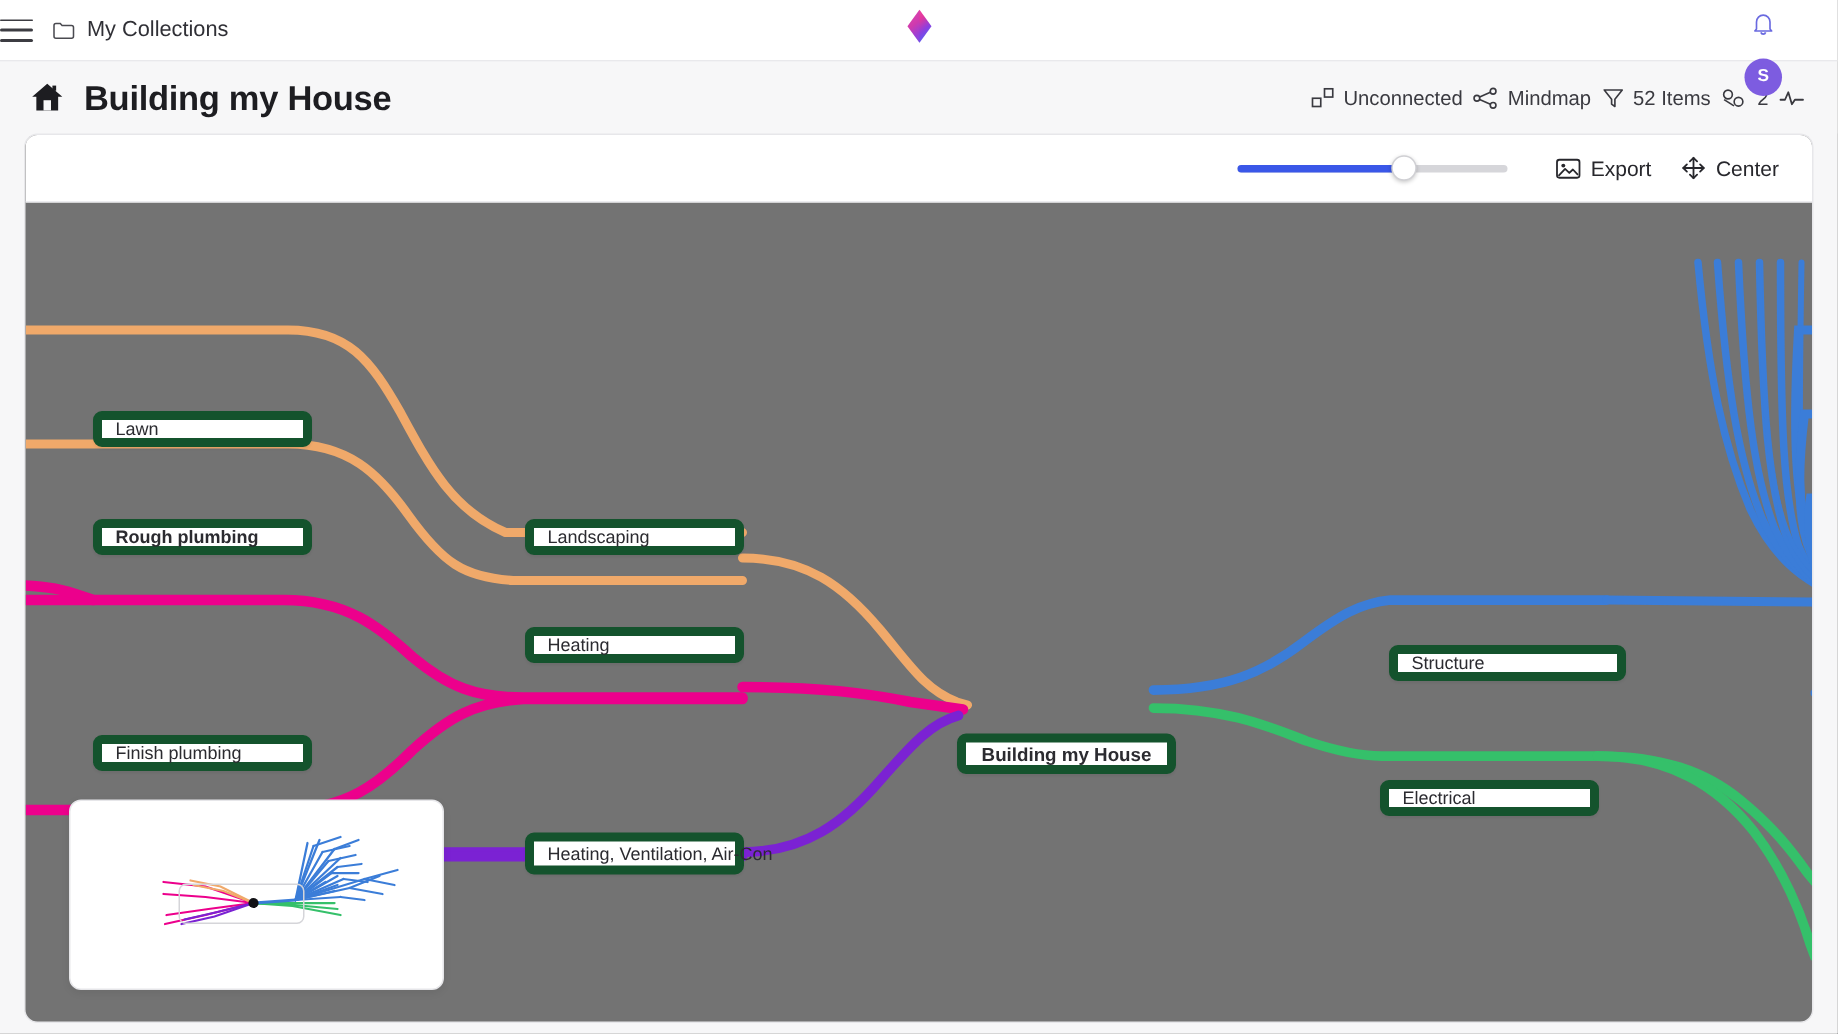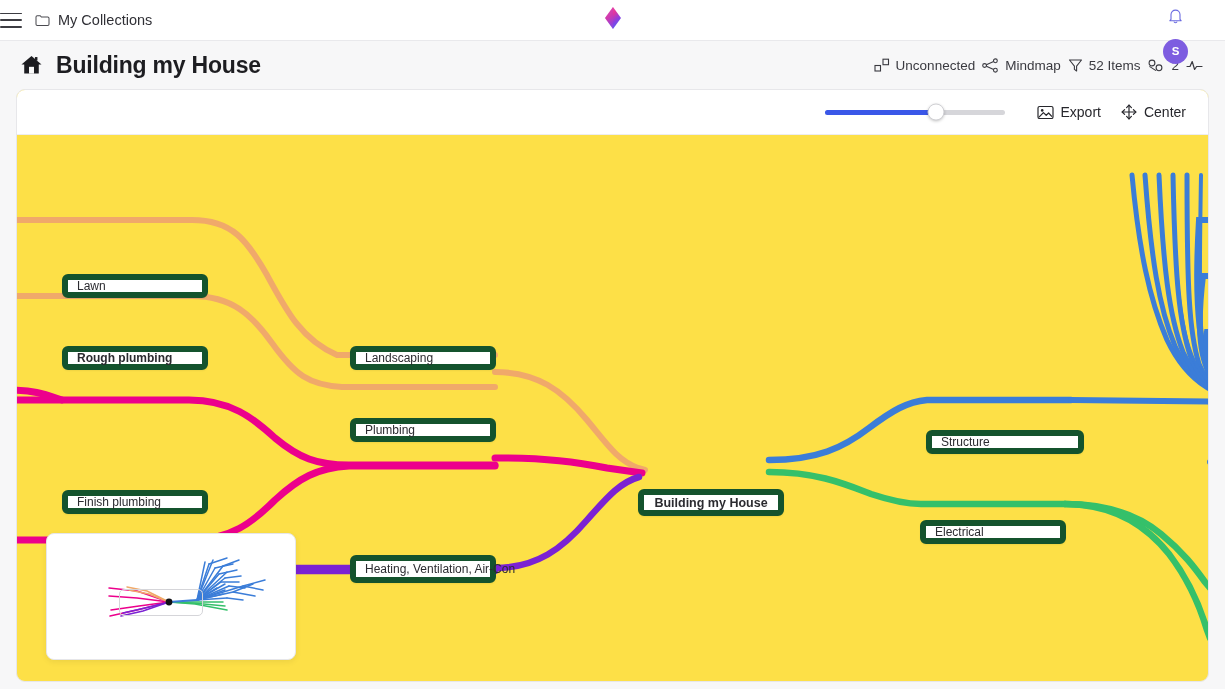--- a/index.html
+++ b/index.html
@@ -69,21 +69,21 @@
   .meta-item {
     display: flex; align-items: center; gap: 6px;
     font-size: 13.5px; color: #3a3a40; cursor: pointer; white-space: nowrap;
   }
 
   
   .canvas-card {
     position: relative;
     margin: 0 16px;
     height: 593px;
-    background: #fde047;
+    background: #737373;
     border: 1px solid #e7e7ea;
     border-radius: 9px;
     overflow: hidden;
   }
   .canvas-toolbar {
     position: absolute; top: 0; left: 0; right: 0;
     height: 45px;
     background: #ffffff;
     border-bottom: 1px solid #ededf0;
     display: flex; align-items: center; justify-content: flex-end;
@@ -330,21 +330,21 @@
       <div class="node" style="left: 45px; top: 184px; width: 146px; height: 24px;">
         <span>Lawn</span>
       </div>
       <div class="node" style="left: 45px; top: 256px; width: 146px; height: 24px; font-weight: bold;">
         <span>Rough plumbing</span>
       </div>
       <div class="node" style="left: 333px; top: 256px; width: 146px; height: 24px;">
         <span>Landscaping</span>
       </div>
       <div class="node" style="left: 333px; top: 328px; width: 146px; height: 24px;">
-        <span>Plumbing</span>
+        <span>Heating</span>
       </div>
       <div class="node" style="left: 45px; top: 400px; width: 146px; height: 24px;">
         <span>Finish plumbing</span>
       </div>
       <div class="node" style="left: 333px; top: 465px; width: 146px; height: 28px;">
         <span>Heating, Ventilation, Air-Con</span>
       </div>
       <div class="node" style="left: 909px; top: 340px; width: 158px; height: 24px;">
         <span>Structure</span>
       </div>

